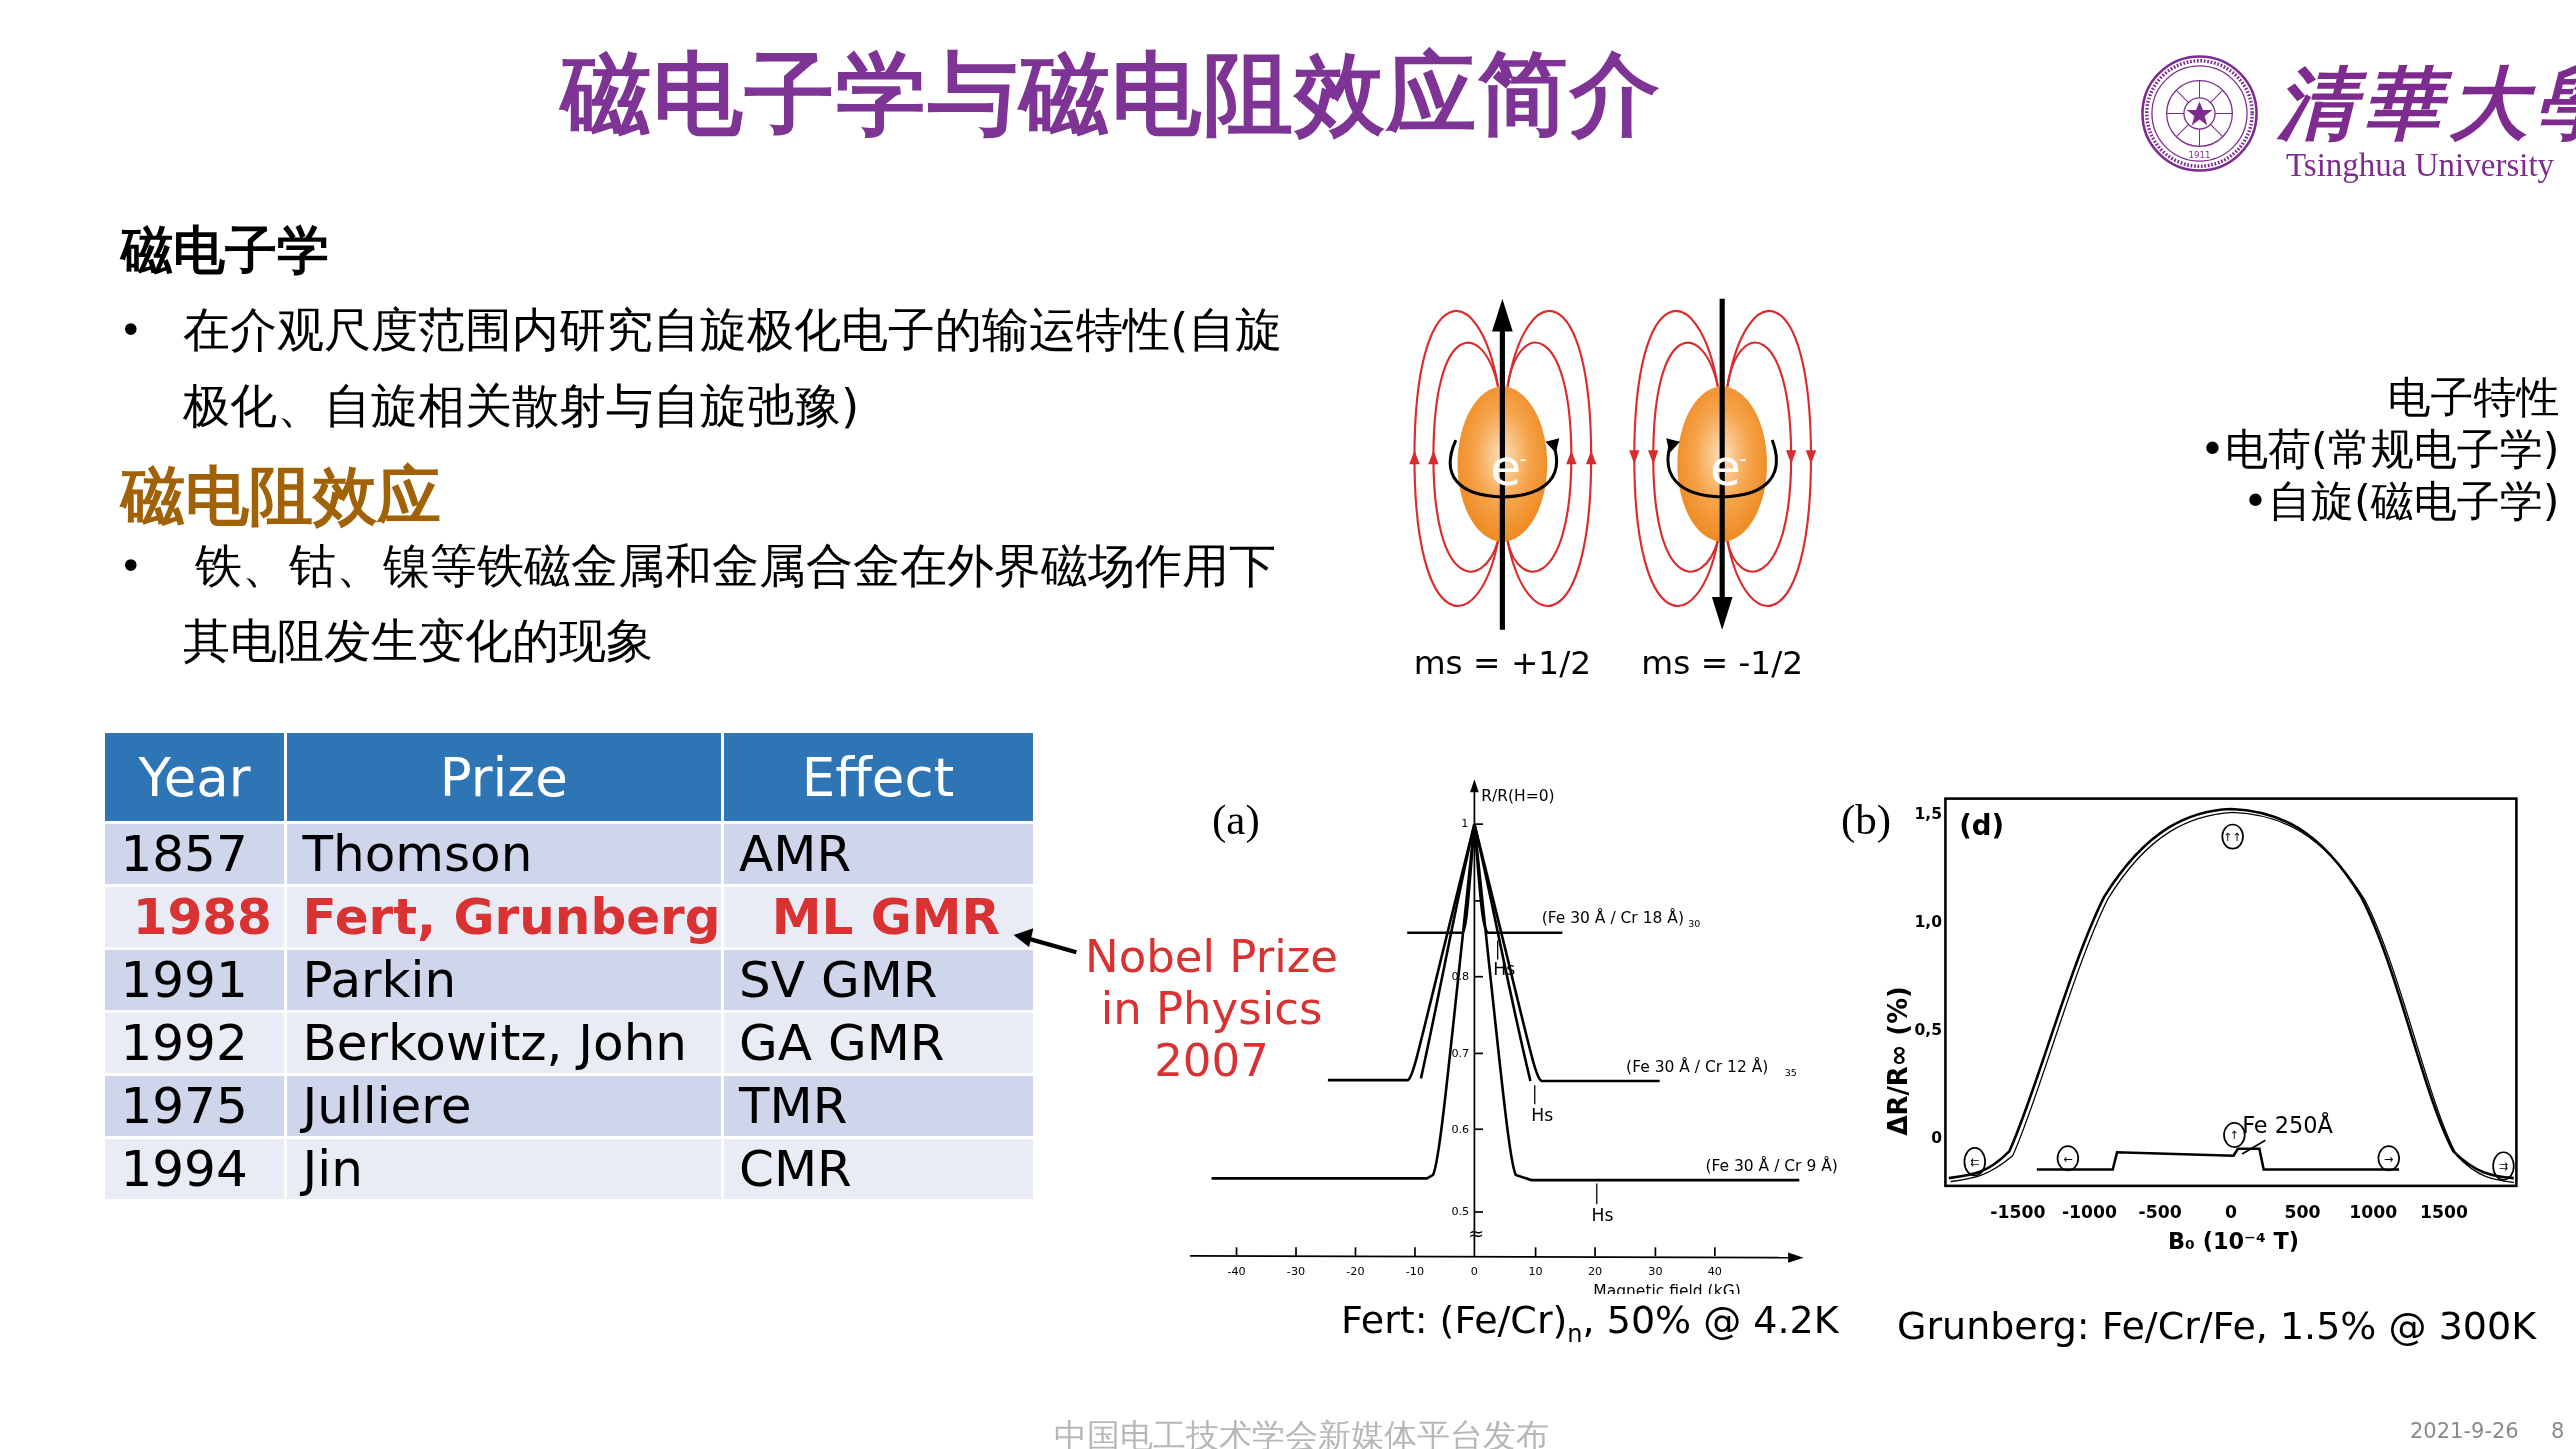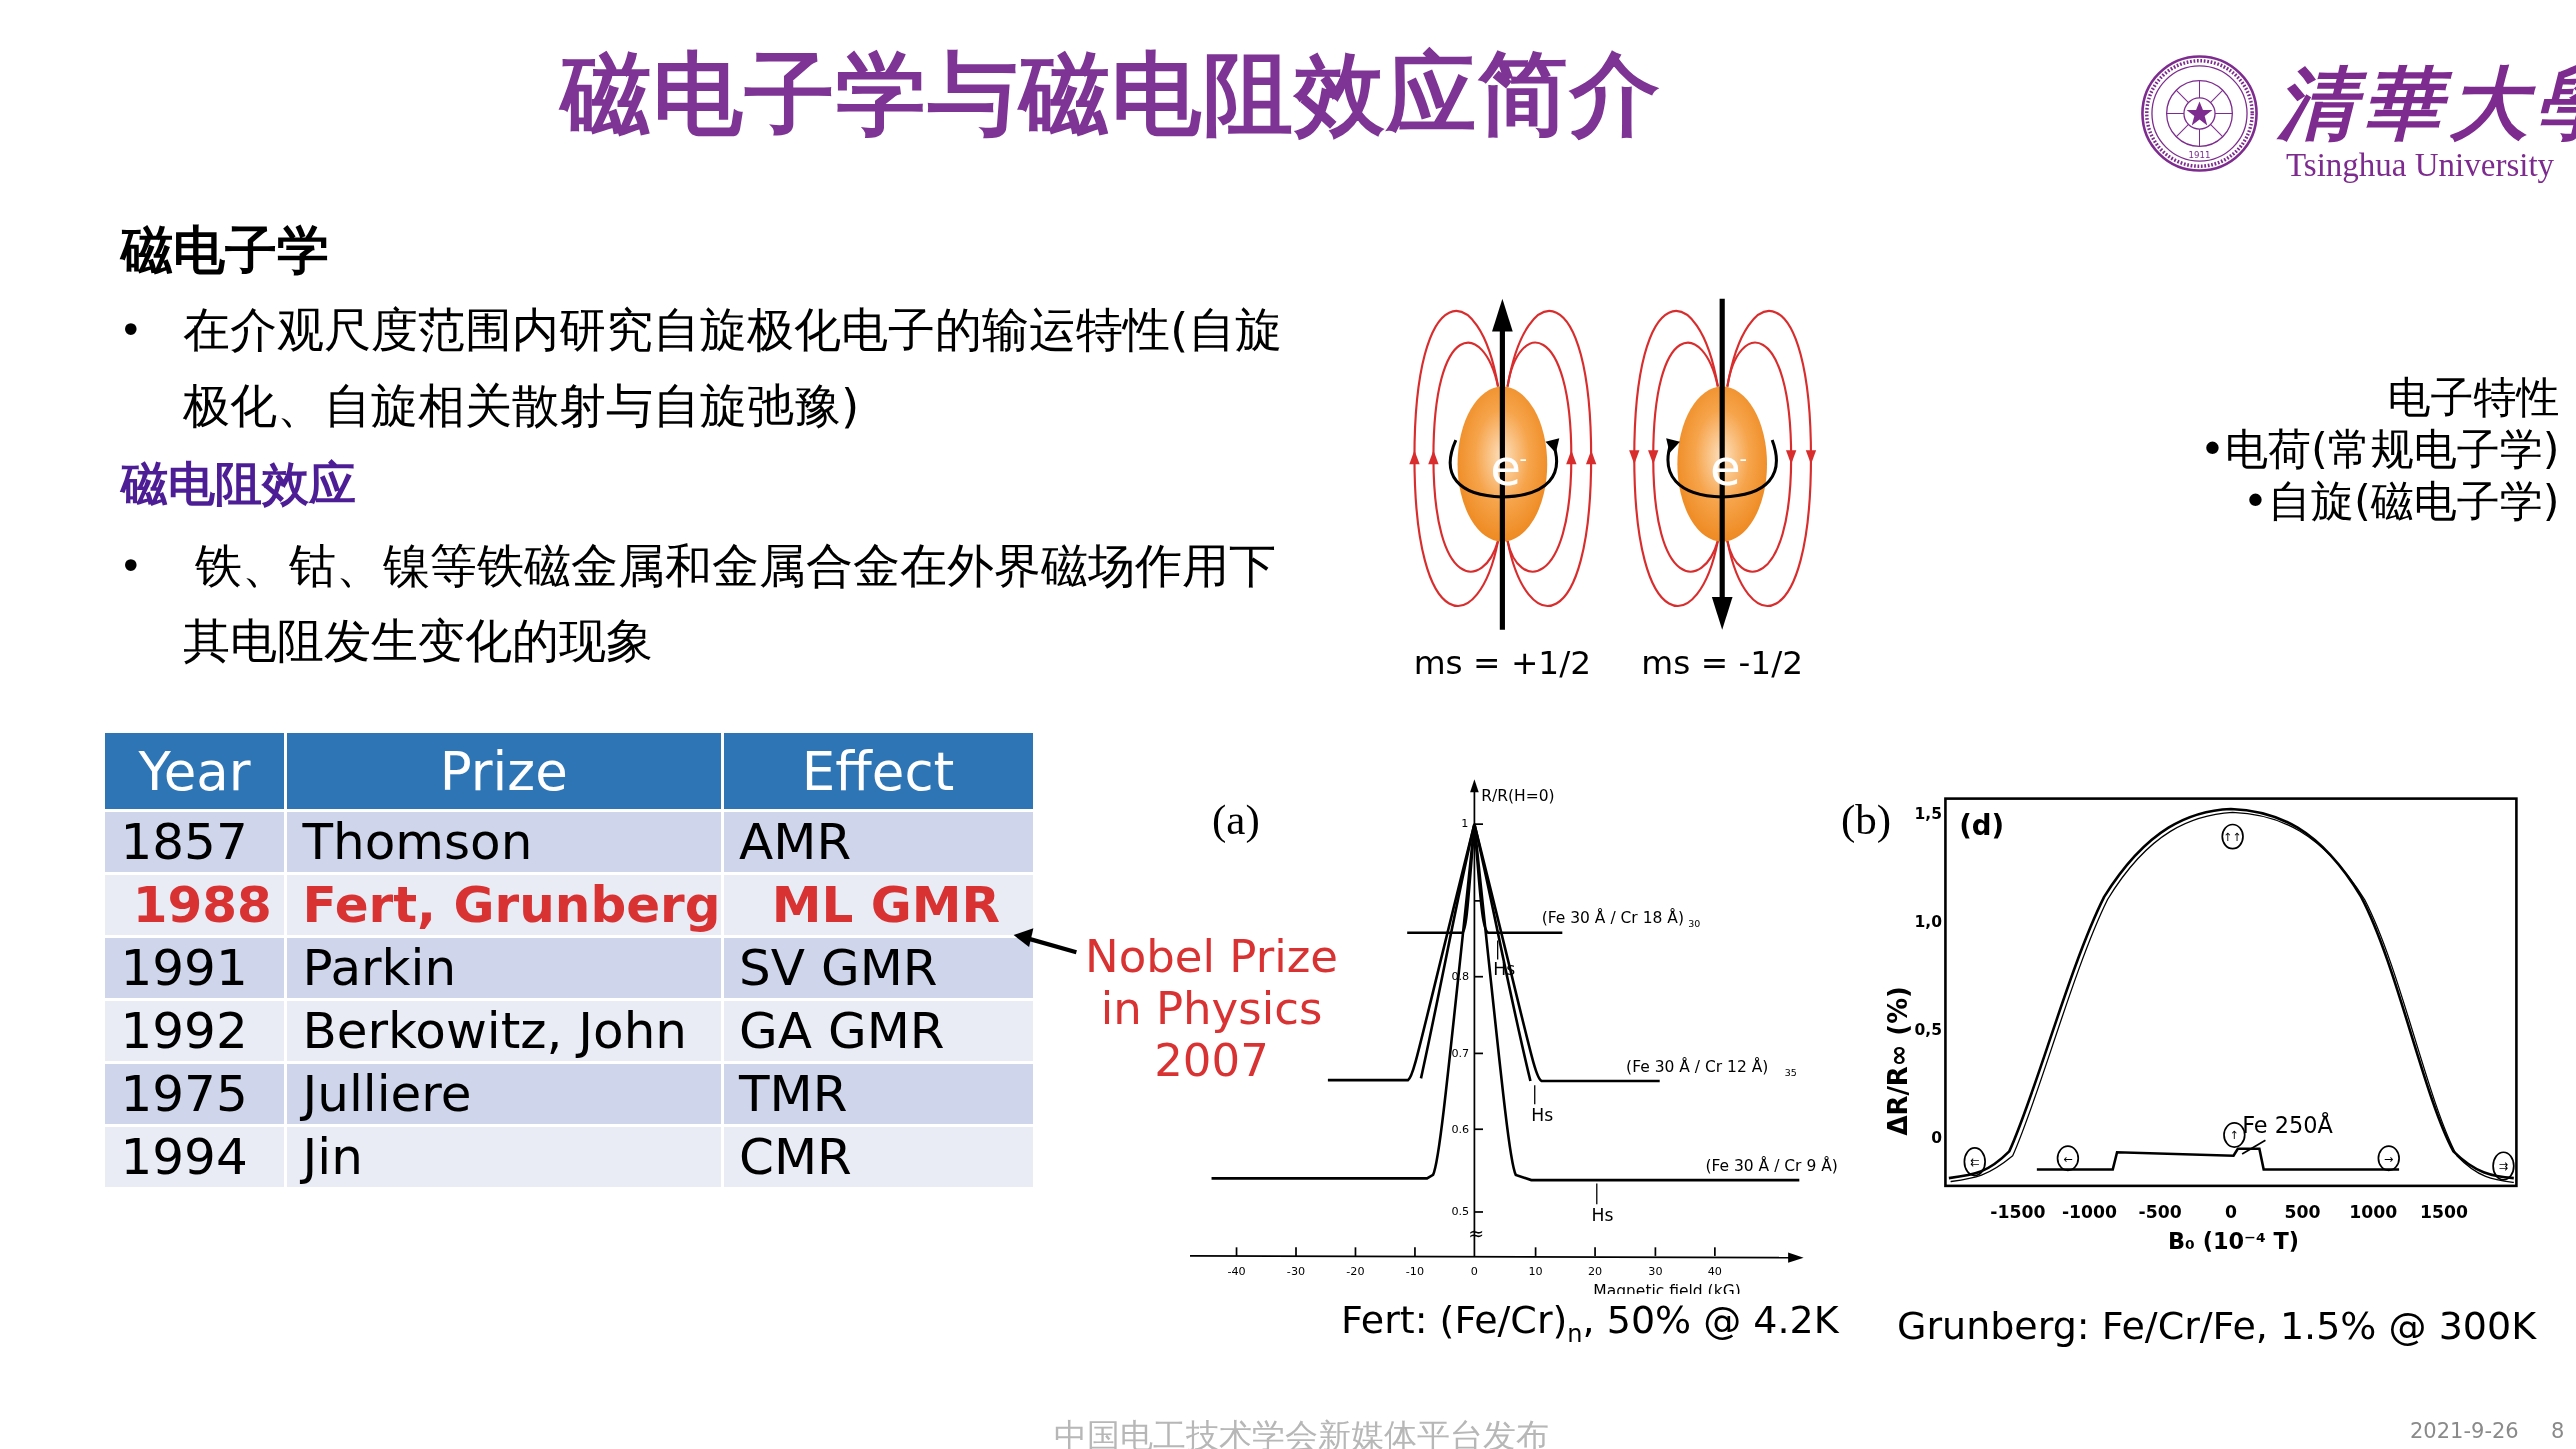--- a/index.html
+++ b/index.html
@@ -14,28 +14,28 @@
   
   #logo { left:2139px; top:50px; width:414px; height:138px; }
   #logo-cn { position:absolute; left:138px; top:1.7px; font-family:"DejaVu Serif",serif;
              font-size:79px; color:#7d2b8e; font-weight:bold; letter-spacing:7px; white-space:nowrap;
              font-style:italic; }
   #logo-en { position:absolute; left:147px; top:97px; font-family:"Liberation Serif",serif;
              font-size:33px; color:#7d2b8e; white-space:nowrap; }
 
   
   .h-black { font-size:52px; font-weight:bold; color:#000; white-space:nowrap; }
-  .h-red { font-size:47px; font-weight:bold; color:#4c1d95; white-space:nowrap; }
+  .h-red { font-size:64px; font-weight:bold; color:#a16207; white-space:nowrap; }
   .bullet-line { font-size:47px; white-space:nowrap; line-height:1; }
   .bullet-dot { font-size:40px; }
 
   
   #mr-table { left:102px; top:730px; border-collapse:separate; border-spacing:3.4px 3.4px; }
   #mr-table th { background:#2e75b6; color:#fff; font-weight:normal; font-size:53px;
-                 height:76px; padding:0; text-align:center; font-family:"DejaVu Sans",sans-serif; }
+                 height:88px; padding:0; text-align:center; font-family:"DejaVu Sans",sans-serif; }
   #mr-table td { font-size:50px; height:60px; padding:0 0 0 15.5px; text-align:left; white-space:nowrap;
                  font-family:"DejaVu Sans",sans-serif; }
   #mr-table tr.odd td { background:#cfd5ea; }
   #mr-table tr.even td { background:#e9ebf5; }
   #mr-table tr.hl td { color:#d93232; font-weight:bold;text-align:center; }
 
   
   #nobel { left:1082px; top:931px; width:259px; text-align:center; color:#d93232;
            font-size:45px; line-height:52px; }
 

